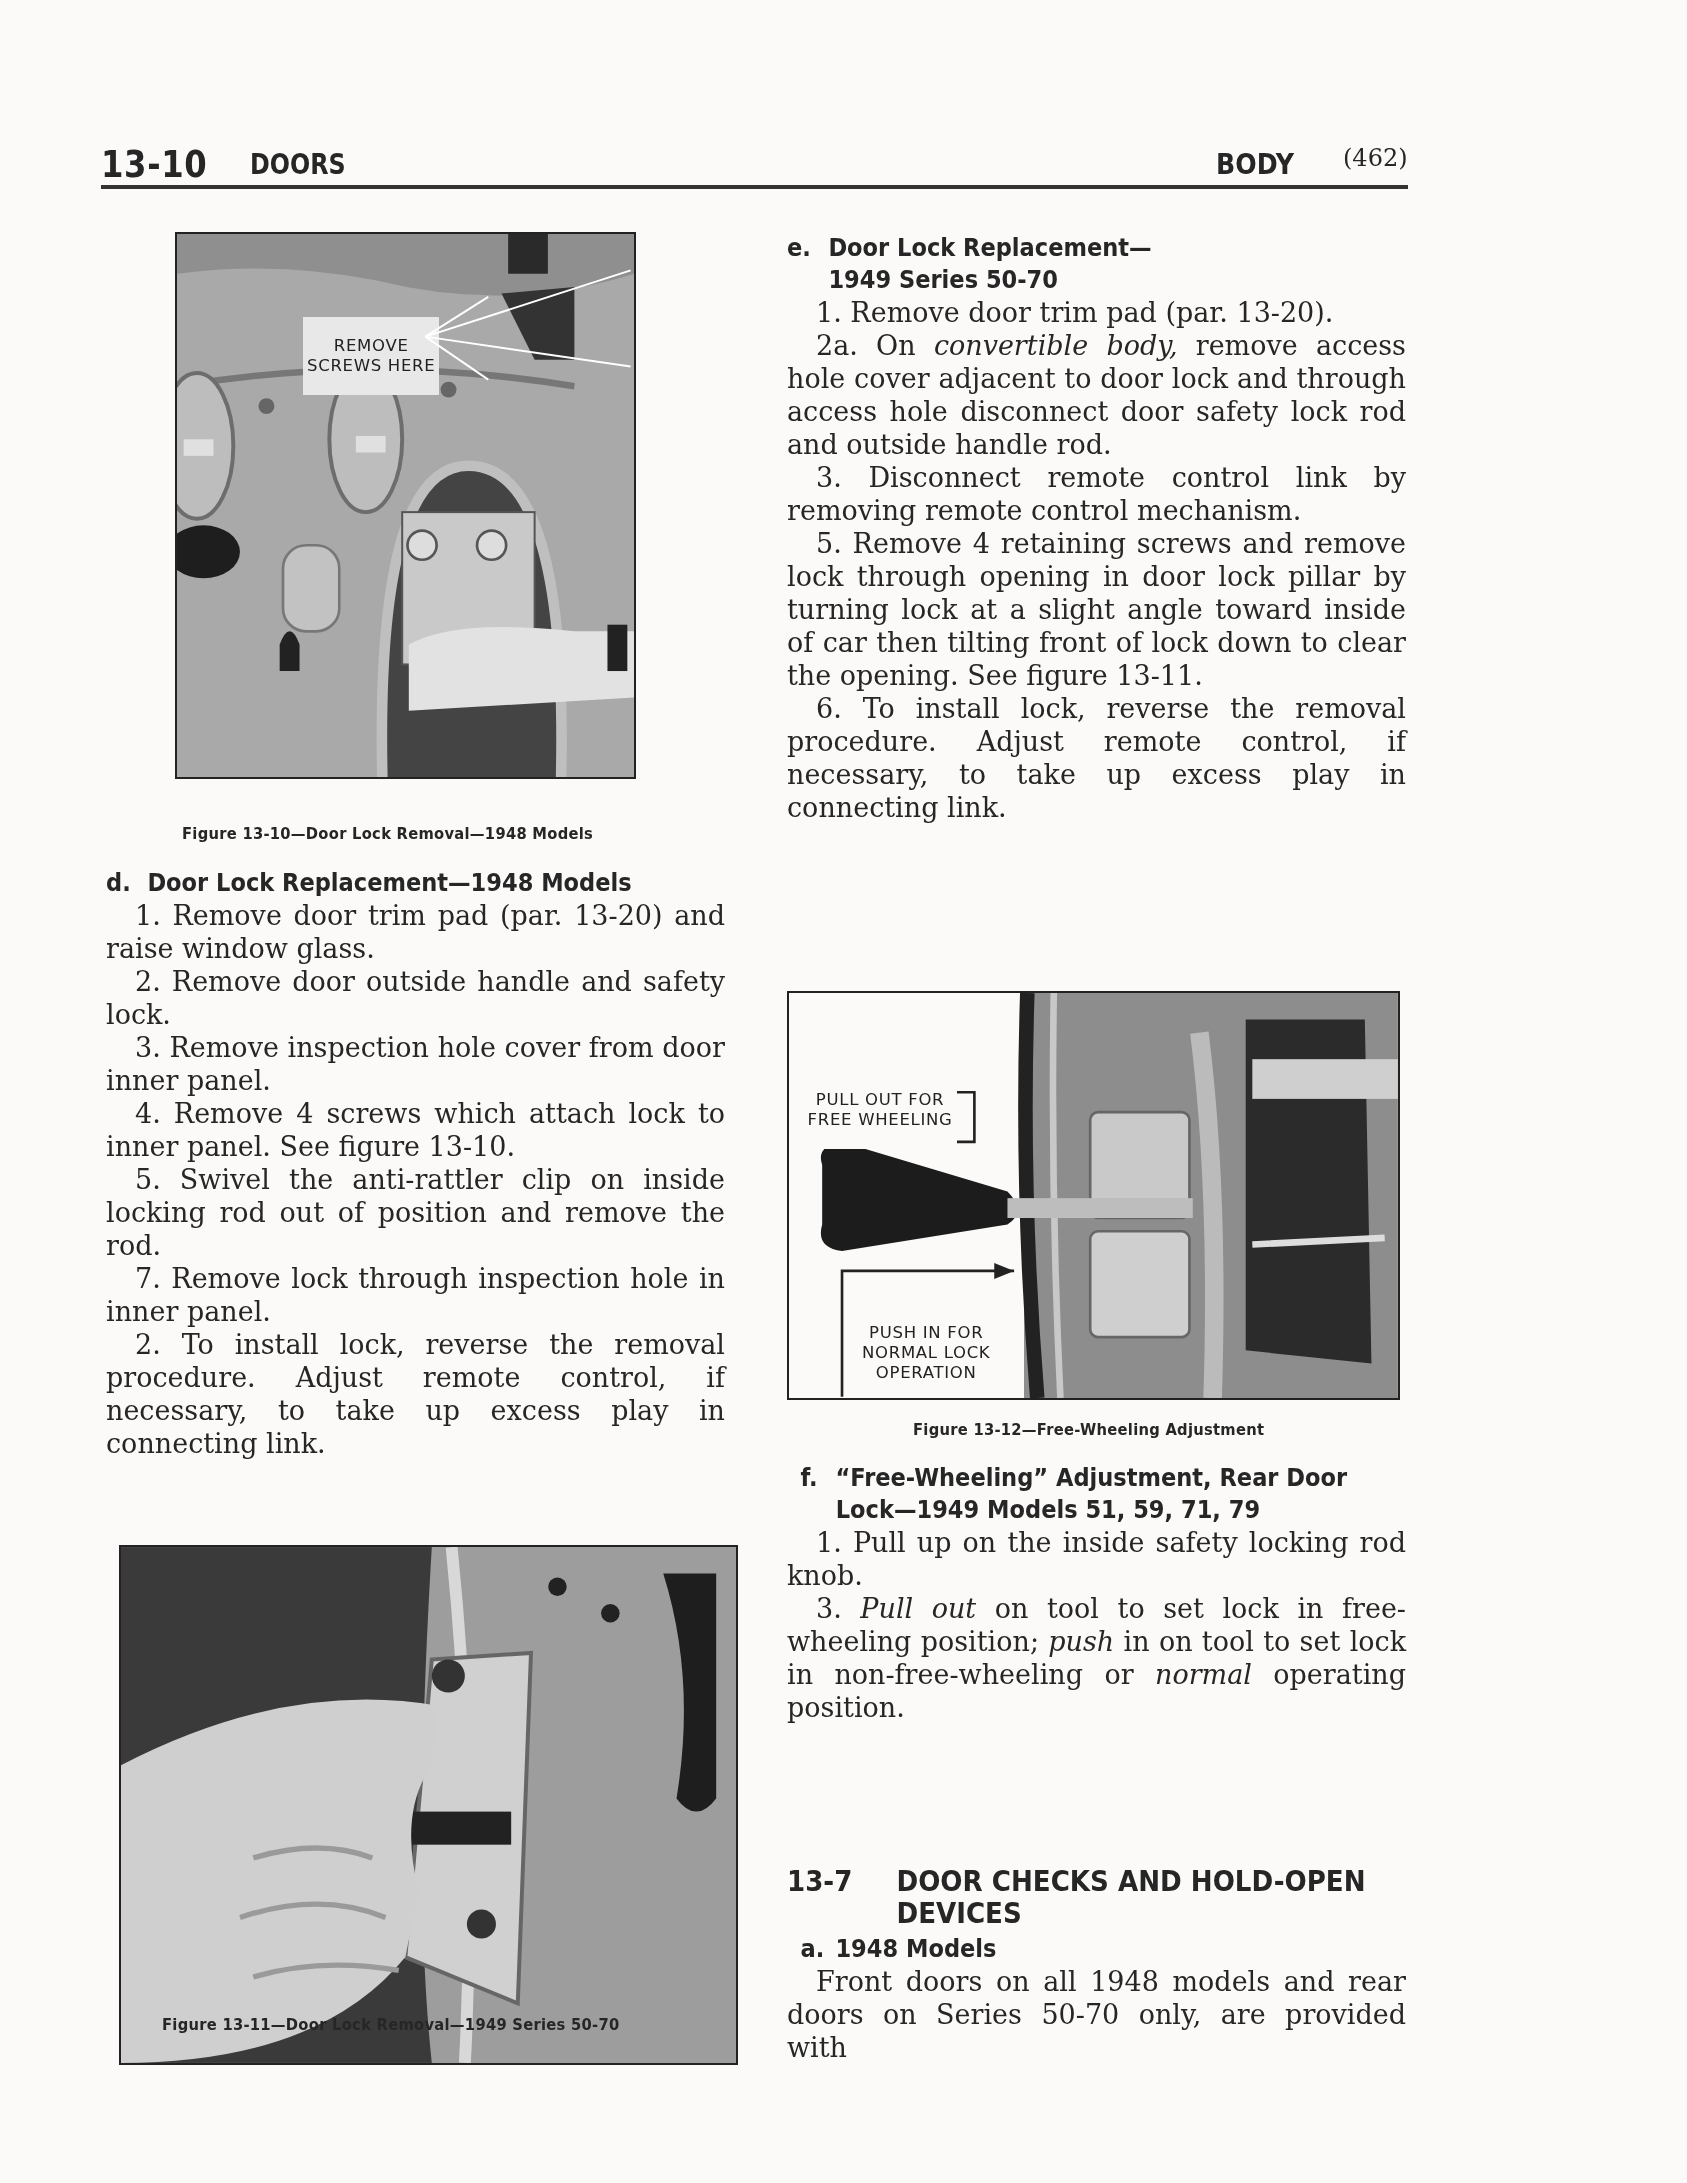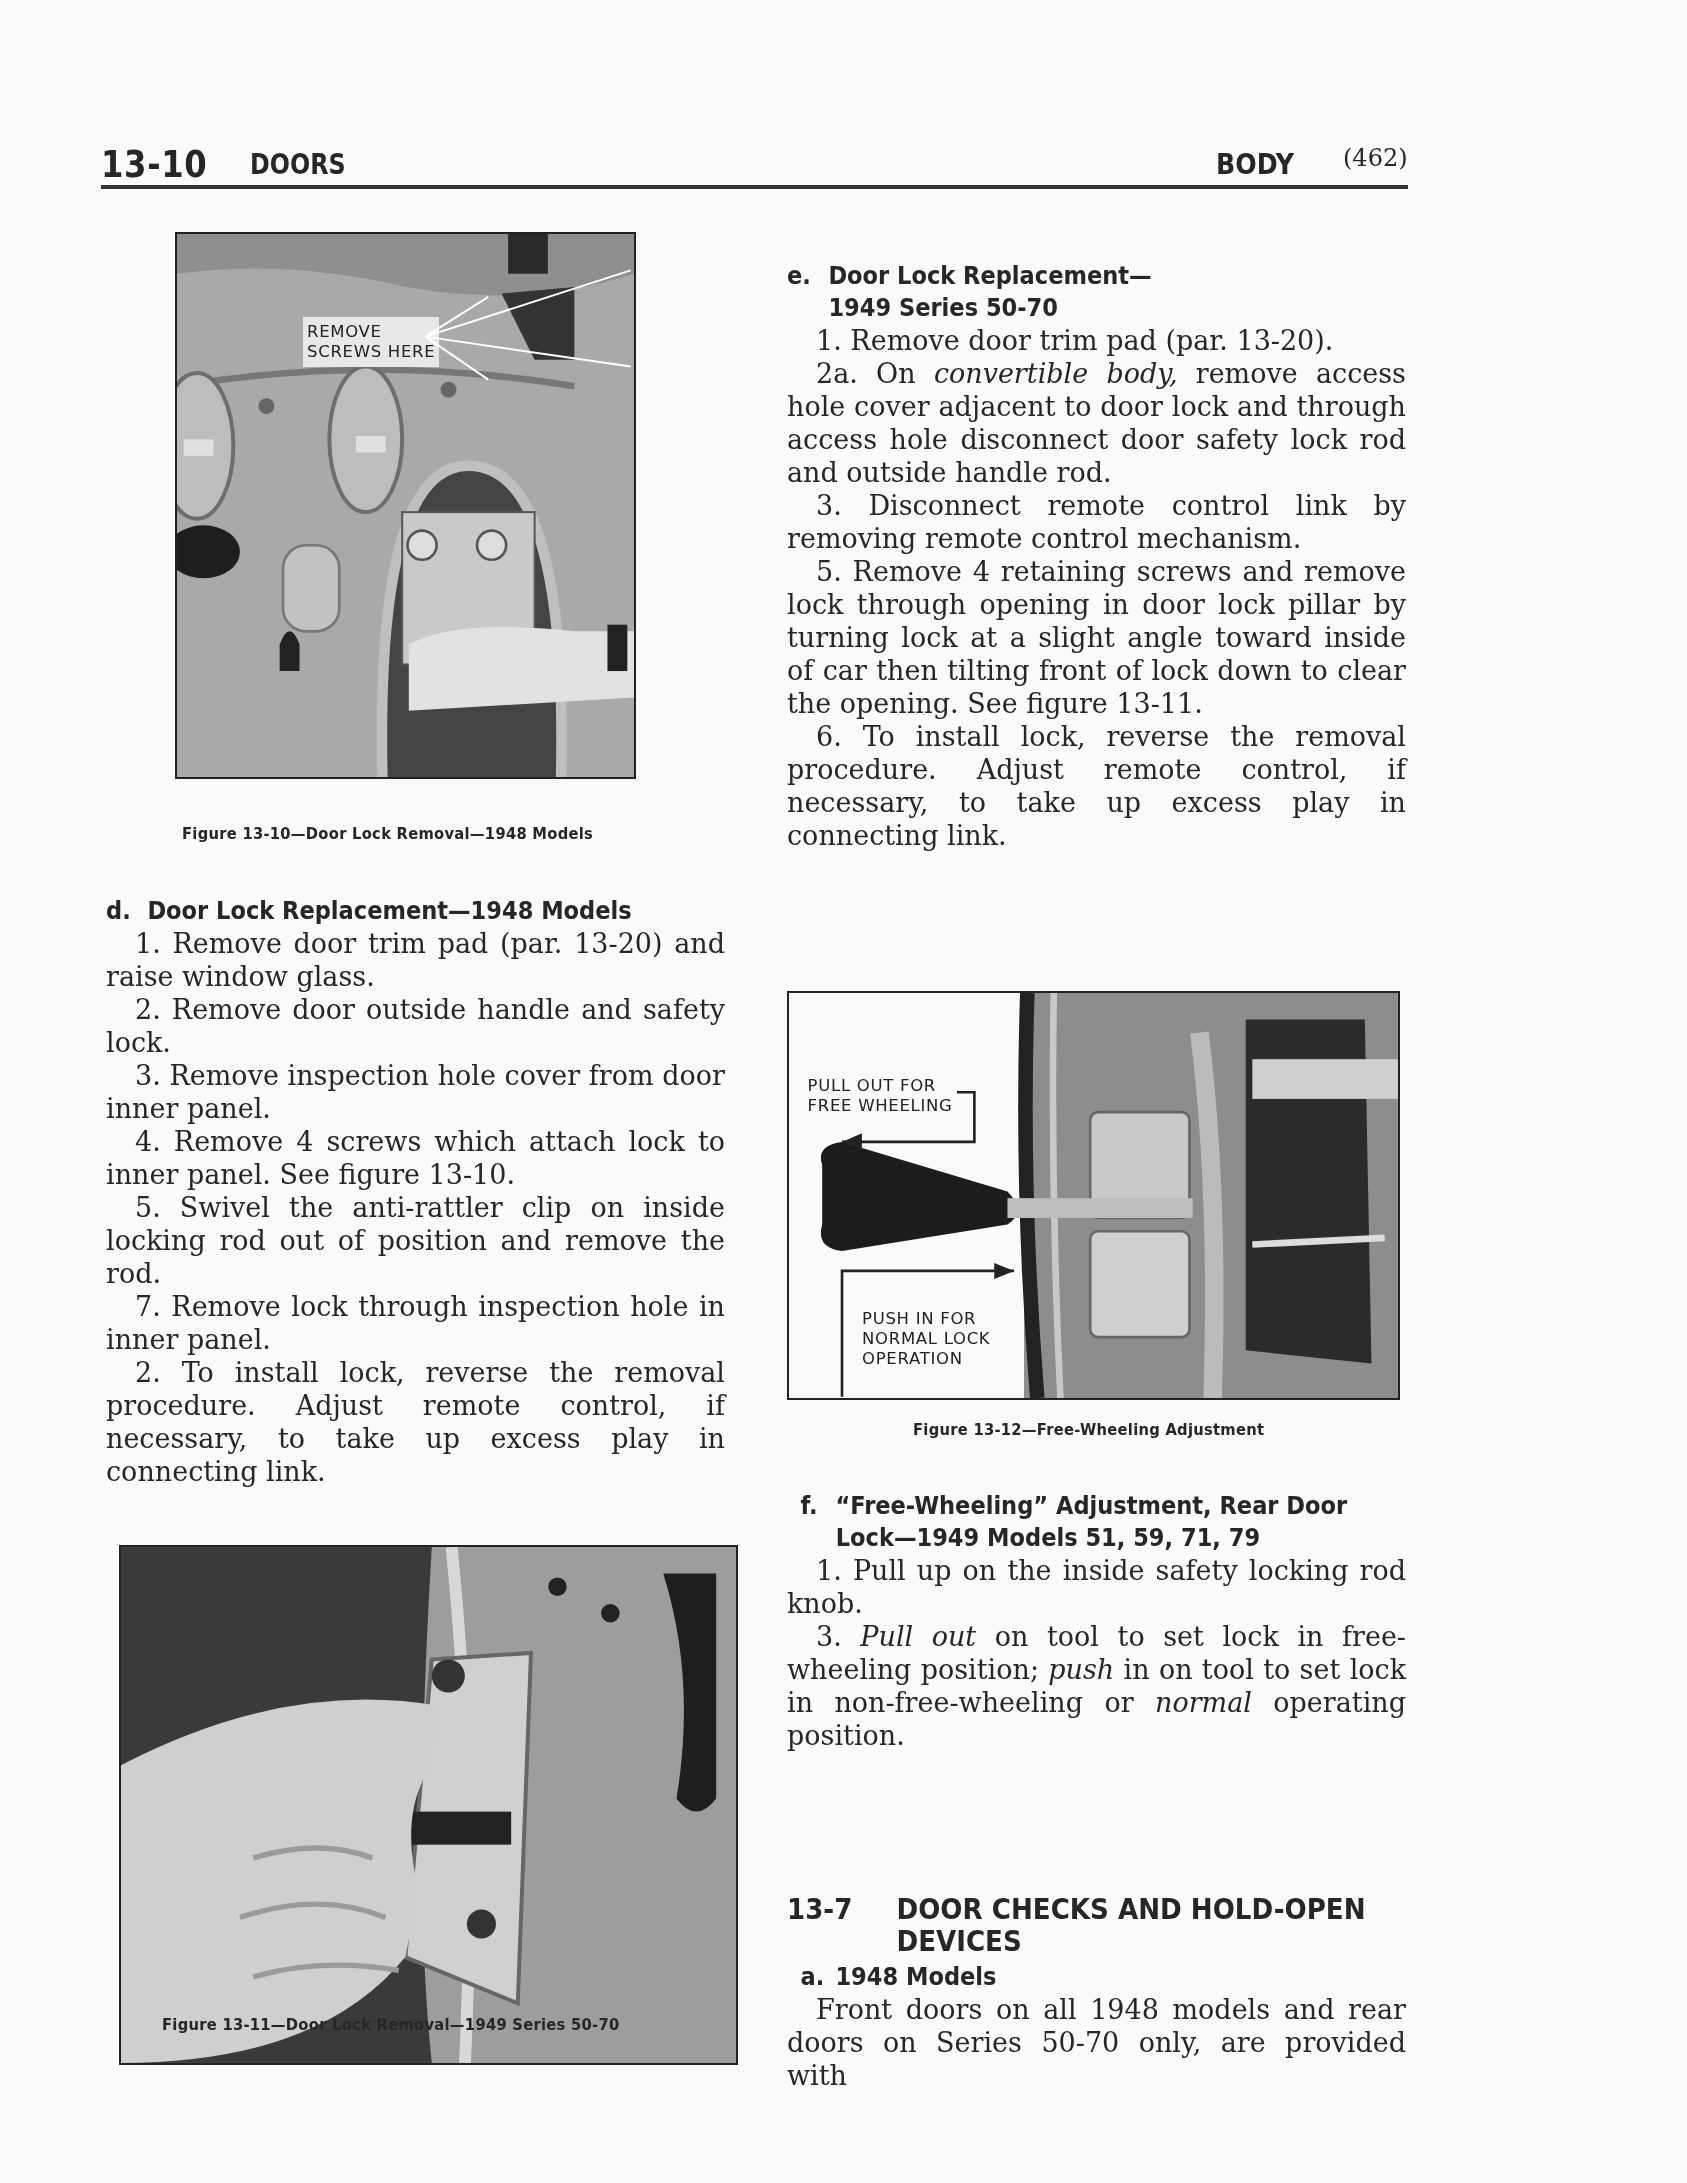--- a/index.html
+++ b/index.html
@@ -9,35 +9,35 @@
   }
   .page { position: absolute; left: 0; top: 0; width: 1687px; height: 2183px; background: #fbfaf8; }
   
   .hdr-num { position: absolute; left: 101px; top: 142px; font-family: "DejaVu Sans", sans-serif; font-weight: bold; font-size: 38px; letter-spacing: 0.7px; transform: scaleX(0.85); transform-origin: left; }
   .hdr-sec { position: absolute; left: 250px; top: 148px; font-family: "DejaVu Sans", sans-serif; font-weight: bold; font-size: 28px; transform: scaleX(0.85); transform-origin: left; }
   .hdr-body { position: absolute; left: 1216px; top: 148px; font-family: "DejaVu Sans", sans-serif; font-weight: bold; font-size: 28px; transform: scaleX(0.9); transform-origin: left; }
   .hdr-page { position: absolute; left: 1343px; top: 144px; font-family: "DejaVu Serif", serif; font-size: 24px; }
   .hdr-rule { position: absolute; left: 101px; top: 185px; width: 1307px; height: 4px; background: #333; }
 
   
-  .col { position: absolute; font-size: 27px; line-height: 33px; text-align: justify; margin-top: 28px; }
+  .col { position: absolute; font-size: 27px; line-height: 33px; text-align: justify; }
   .col p { margin: 0; text-indent: 29px; }
   .col-left { left: 106px; width: 619px; }
   .col-right { left: 787px; width: 619px; }
   .sub-h { font-family: "DejaVu Sans", sans-serif; font-weight: bold; font-size: 24.5px; line-height: 32px; margin: 0; transform: scaleX(0.92); transform-origin: left; white-space: nowrap; }
   .sub-h .ind { display: inline-block; width: 45px; }
   .sub-h2 { padding-left: 45px; }
   .caption { position: absolute; font-family: "DejaVu Sans", sans-serif; font-weight: bold; font-size: 16px; letter-spacing: 0.3px; transform: scaleX(0.92); transform-origin: left; white-space: nowrap; }
   .sec-h { font-family: "DejaVu Sans", sans-serif; font-weight: bold; font-size: 28.4px; line-height: 32px; white-space: nowrap; transform: scaleX(0.92); transform-origin: left; }
   .sec-h .num { display: inline-block; width: 119px; }
   i { font-style: italic; }
 
   
   .figure { position: absolute; border: 2.6px solid #222; overflow: hidden; background: #9a9a9a; }
-  .fig-label { position: absolute; background: #e8e8e8; font-family: "DejaVu Sans", sans-serif; font-size: 16.5px; line-height: 20px; color: #222; padding: 5px 4px; letter-spacing: 0.7px; white-space: nowrap; }
+  .fig-label { position: absolute; background: #e8e8e8; font-family: "DejaVu Sans", sans-serif; font-size: 16.5px; line-height: 20px; color: #222; padding: 19px 4px; letter-spacing: 0.7px; white-space: nowrap; text-align: center; }
 </style>
 </head>
 <body>
 
 <div class="page">
 
   <div class="hdr-num">13-10</div>
   <div class="hdr-sec">DOORS</div>
   <div class="hdr-body">BODY</div>
   <div class="hdr-page">(462)</div>

